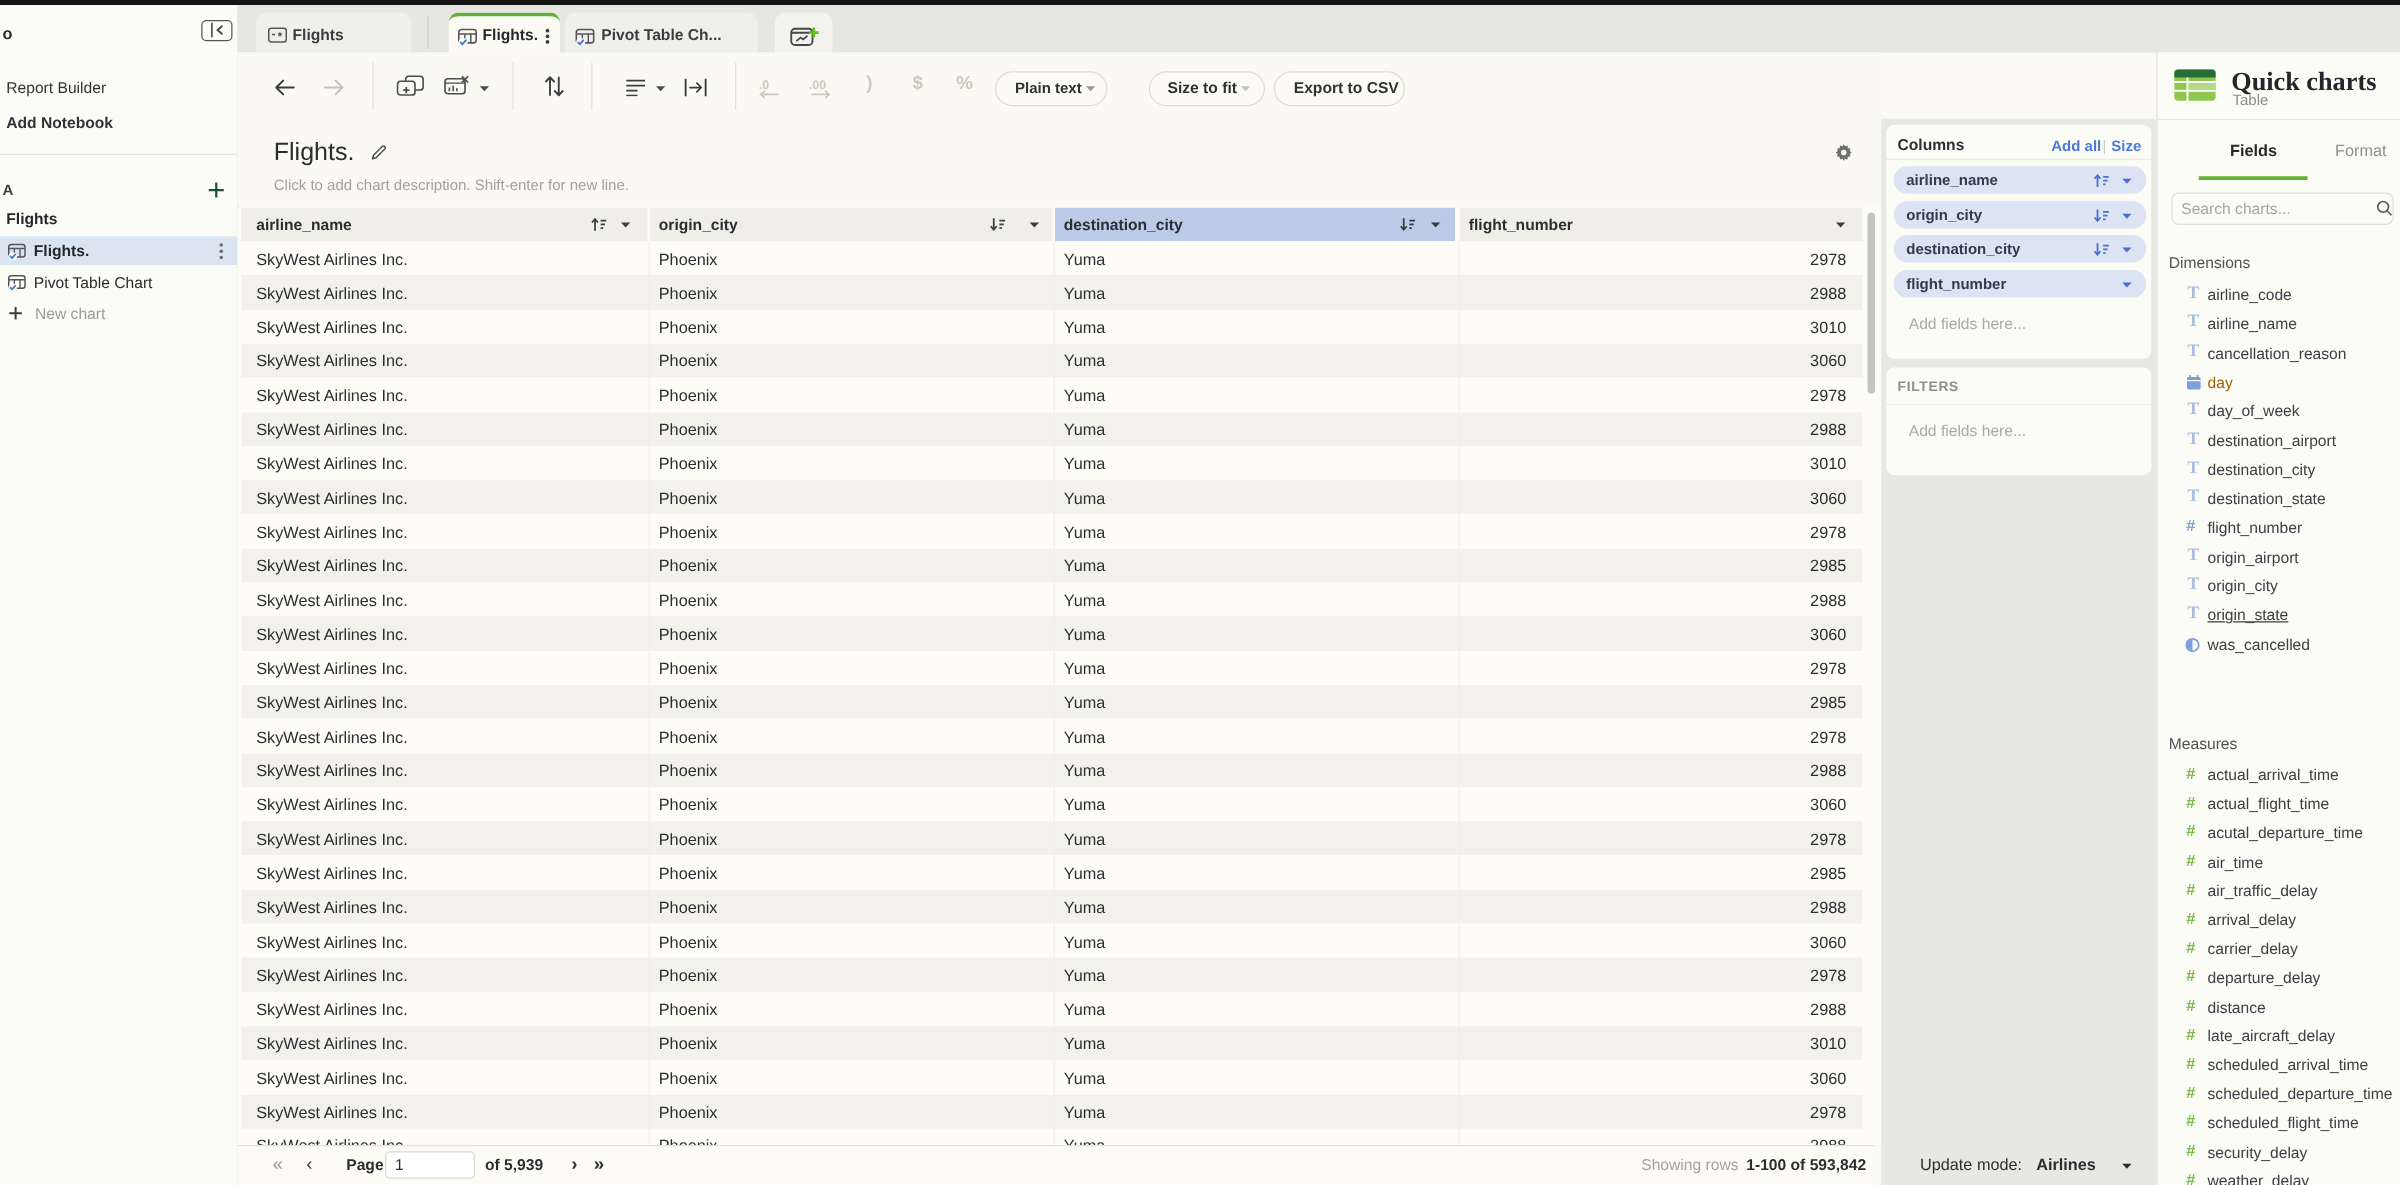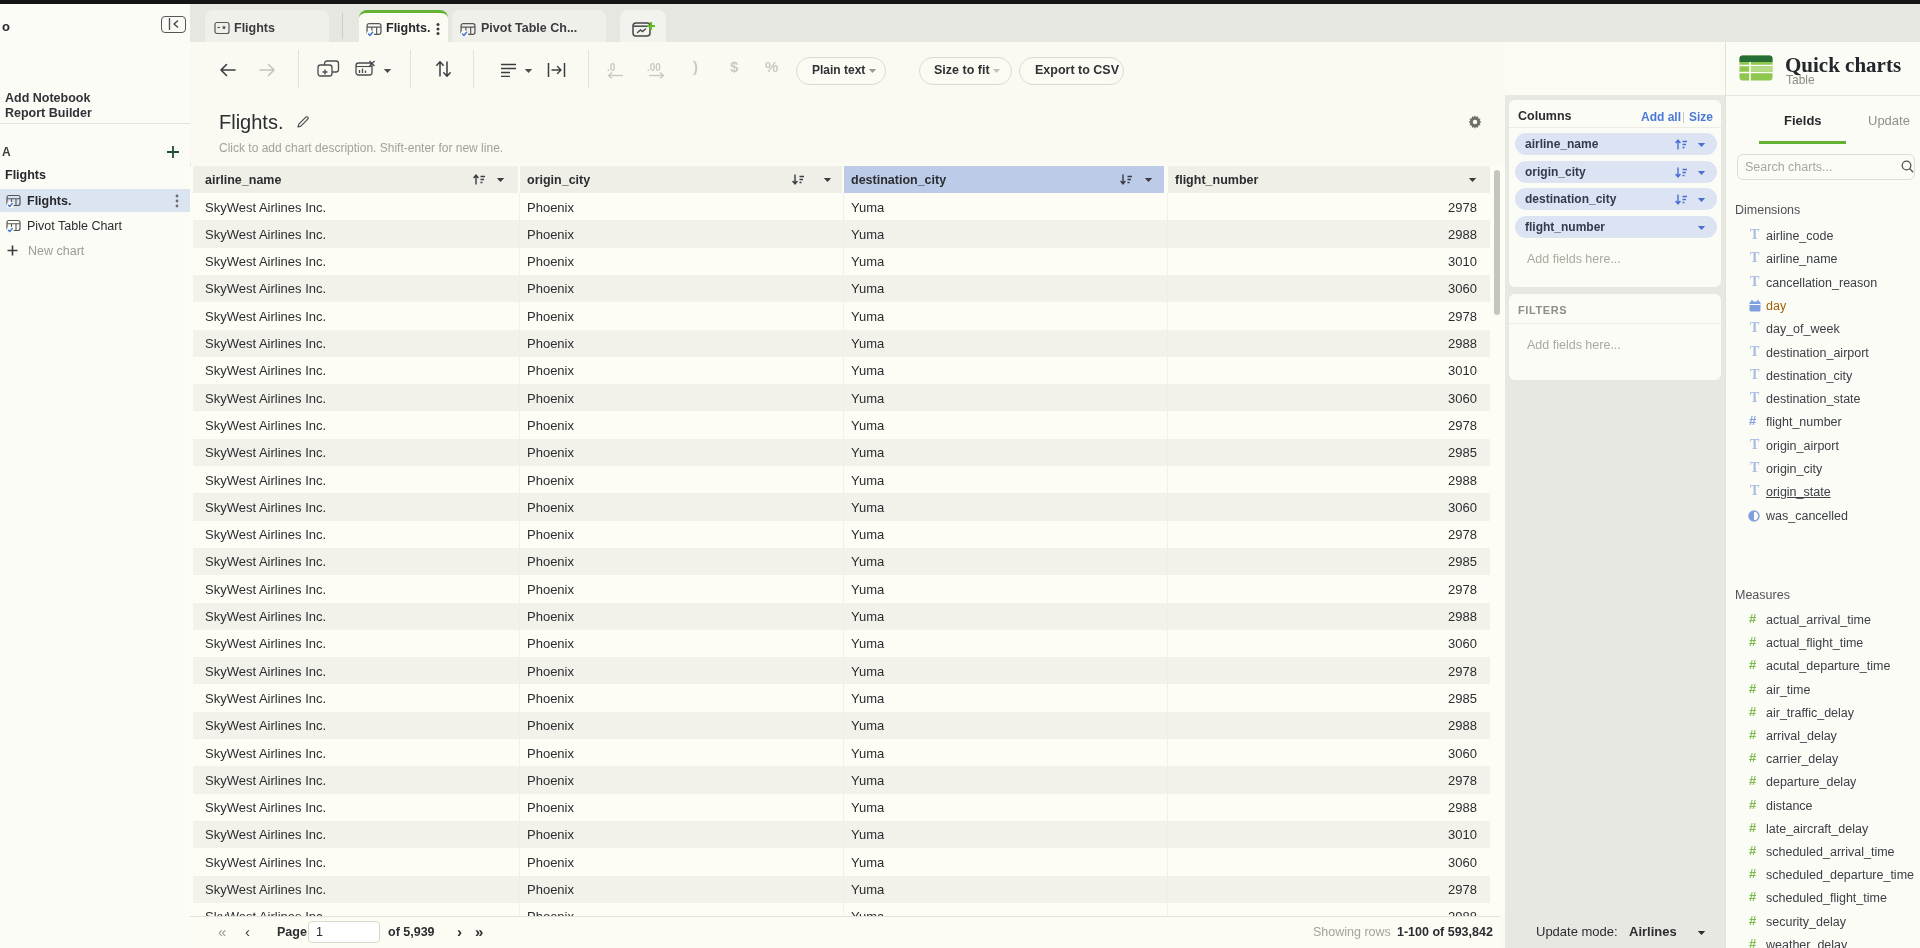--- a/index.html
+++ b/index.html
@@ -8,21 +8,21 @@
 .txt{position:absolute;white-space:nowrap;}
 </style></head><body>
 <div class="abs" style="left:0;top:0;width:1920px;height:4px;background:#141414;"></div>
 <div class="abs" style="left:0;top:4px;width:190px;height:944px;background:#fcfcf6;border-right:1px solid #e3e3dc;">
 <div class="txt" style="left:2px;top:15px;font-size:13px;font-weight:600;color:#26282c;">o</div>
 <div class="abs" style="left:161px;top:12px;width:23px;height:15px;border:1.5px solid #55565a;border-radius:4px;"></div>
 <svg style="position:absolute;left:165px;top:14px" width="16" height="12" viewBox="0 0 16 12" fill="none">
       <path d="M4.5 0 V12" stroke="#55565a" stroke-width="1.4"></path>
       <path d="M12.5 3 L9 6 L12.5 9" stroke="#494a4e" stroke-width="1.6" stroke-linejoin="round" stroke-linecap="round"></path>
     </svg>
-<div class="txt" style="left:5px;top:59px;font-size:12.5px;font-weight:700;color:#303338;margin-top:43px;">Report Builder</div>
+<div class="txt" style="left:5px;top:59px;font-size:12.5px;font-weight:400;color:#303338;">Report Builder</div>
 <div class="txt" style="left:5px;top:87px;font-size:12.5px;font-weight:600;color:#303338;">Add Notebook</div>
 <div class="abs" style="left:0;top:119px;width:190px;height:1px;background:#e4e4dd;"></div>
 <div class="txt" style="left:2px;top:141px;font-size:12px;font-weight:600;color:#3c3e42;">A</div>
 <svg style="position:absolute;left:166px;top:141px" width="14" height="14" viewBox="0 0 14 14" fill="none">
       <path d="M7 1 V13 M1 7 H13" stroke="#1f4f3f" stroke-width="1.8"></path>
     </svg>
 <div class="txt" style="left:5px;top:164px;font-size:12.5px;font-weight:700;color:#26282c;">Flights</div>
 <div class="abs" style="left:0;top:185px;width:190px;height:23px;background:#dbe5f2;"></div>
 <svg style="position:absolute;left:6px;top:190px" width="15" height="14" viewBox="0 0 15 14" fill="none">
       <rect x="1" y="1.5" width="13" height="10" rx="2" stroke="#55565a" stroke-width="1.2"></rect>
@@ -399,21 +399,21 @@
       <rect x="0.5" y="0.5" width="33" height="6" rx="3" fill="#266e35"></rect>
       <rect x="0.5" y="4.5" width="33" height="2.5" fill="#266e35"></rect>
       <path d="M0.5 10.5 H33.5 M0.5 17.5 H33.5" stroke="#fff" stroke-width="1.6"></path>
       <path d="M11 7 V26" stroke="#fff" stroke-width="1.6"></path>
       <rect x="12" y="11.5" width="21" height="5" fill="#b5dc85"></rect>
     </svg>
 <div class="txt" style="left:59px;top:11px;font-family:'Liberation Serif',serif;font-size:21px;font-weight:700;color:#23262b;">Quick charts</div>
 <div class="txt" style="left:60px;top:31px;font-size:12px;color:#8c8c85;">Table</div>
 <div class="abs" style="left:0;top:53px;width:195px;height:1px;background:#e6e6de;"></div>
 <div class="txt" style="left:58px;top:71px;font-size:13px;font-weight:700;color:#26282c;">Fields</div>
-<div class="txt" style="left:142px;top:71px;font-size:13px;color:#90908a;">Update</div>
+<div class="txt" style="left:142px;top:71px;font-size:13px;color:#90908a;">Format</div>
 <div class="abs" style="left:33px;top:99px;width:87px;height:3px;background:#63b234;"></div>
 <div class="abs" style="left:11px;top:112px;width:178px;height:26px;border:1px solid #dedED6;border-radius:6px;box-sizing:border-box;"></div>
 <div class="txt" style="left:19px;top:118px;font-size:12.5px;color:#a7a79f;">Search charts...</div>
 <svg style="position:absolute;left:175px;top:118px" width="13" height="13" viewBox="0 0 13 13" fill="none">
       <circle cx="5.5" cy="5.5" r="4.3" stroke="#55565a" stroke-width="1.3"></circle>
       <path d="M8.8 8.8 L12.2 12.2" stroke="#55565a" stroke-width="1.3"></path>
     </svg>
 <div class="txt" style="left:9px;top:161px;font-size:12.5px;color:#4f5258;">Dimensions</div>
 <div class="txt" style="left:24px;top:185px;font-family:'Liberation Serif',serif;font-size:14px;font-weight:700;color:#a9bce3;">T</div>
 <div class="txt" style="left:40px;top:187px;font-size:12.5px;color:#3c4047;">airline_code</div>

